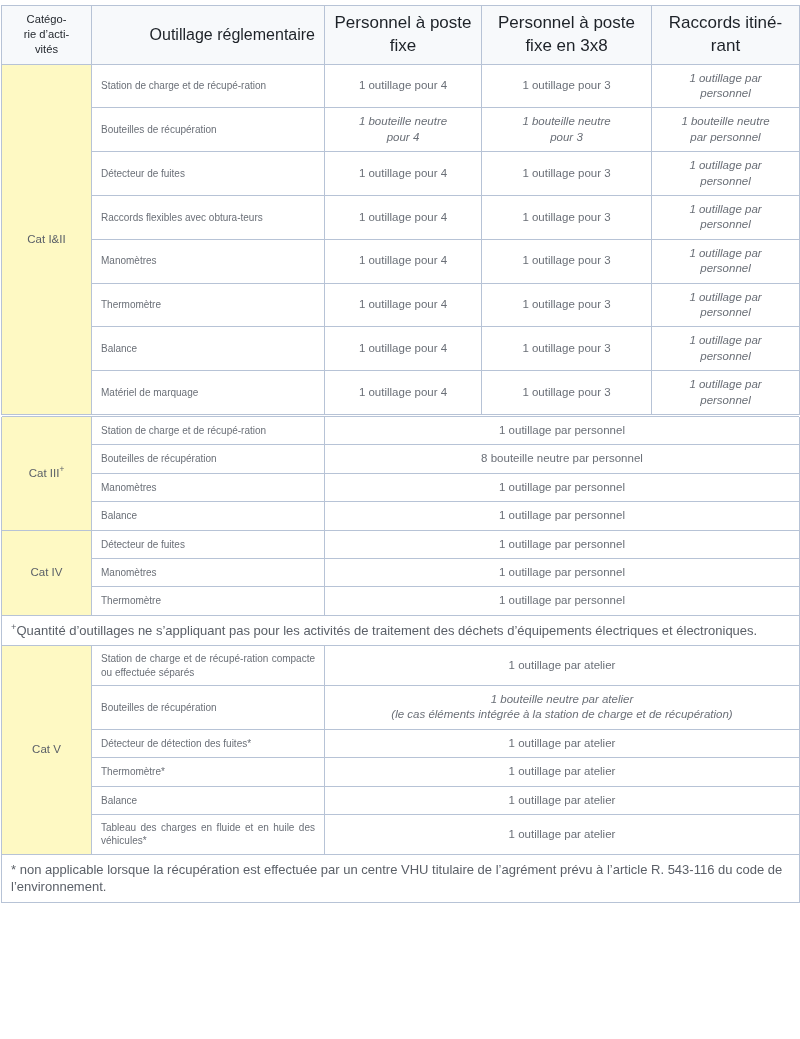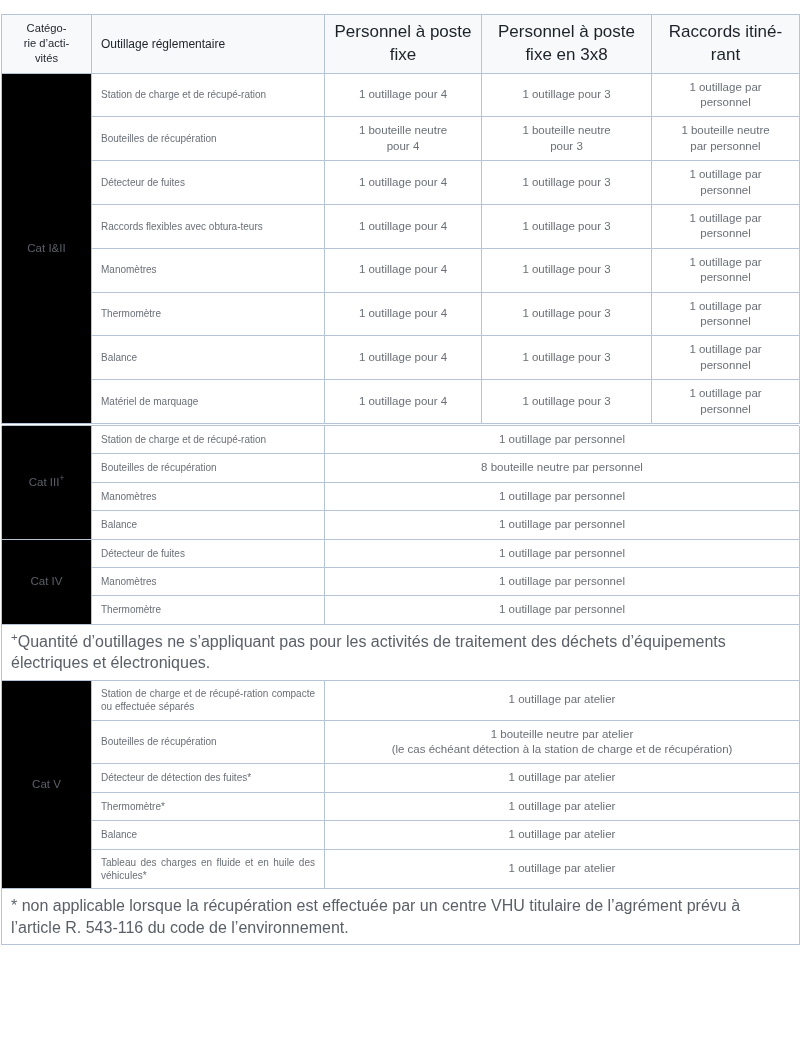--- a/index.html
+++ b/index.html
@@ -19,21 +19,21 @@
   #sheet {
     position: relative;
     width: 800px;
     height: 1039px;
     box-sizing: border-box;
     overflow: hidden;
   }
 
   table.reg-table {
     width: 798px;
-    margin: 14px 0 0 1px;
+    margin: 5px 0 0 1px;
     border-collapse: collapse;
     table-layout: fixed;
     font-size: 11.3px;
   }
 
   table.reg-table td,
   table.reg-table th {
     border: 1px solid #b7c3d6;
     box-sizing: border-box;
     padding: 6px 9px;
@@ -52,31 +52,31 @@
     line-height: 1.3;
     padding-top: 8px;
     padding-bottom: 8px;
   }
   th.h-cat {
     width: 90px;
     font-size: 11.2px;
   }
   th.h-outillage {
     width: 233px;
-    text-align: left;
-    font-size: 12px;
+    text-align: right;
+    font-size: 16px;
     padding-left: 11px;
   }
   th.h-p1 { width: 157px; }
   th.h-p2 { width: 170px; }
   th.h-p3 { width: 148px; }
 
   
   td.cat {
-    background: #000000;
+    background: #fef9c3;
     text-align: center;
     color: #5b6068;
     font-size: 11.5px;
     vertical-align: middle;
     padding-left: 2px;
     padding-right: 2px;
   }
   td.cat sup {
     font-size: 0.72em;
     vertical-align: super;
@@ -91,27 +91,27 @@
     padding-left: 11px;
     padding-right: 11px;
     font-size: 10px;
   }
 
   td.val {
     text-align: center;
     color: #6a6f77;
     font-size: 11.5px;
   }
-  td.val .sub-line { display: block; }
+  td.val .sub-line { display: block; font-style: italic; }
 
   
   td.note {
     text-align: left;
     color: #5b6068;
-    font-size: 16px;
+    font-size: 13px;
     padding: 7px 10px 8px 10px;
     line-height: 1.42;
     background: #ffffff;
   }
   td.note sup {
     font-size: 0.72em;
     vertical-align: super;
     line-height: 0;
   }
 
@@ -294,21 +294,21 @@
     <tbody>
       <tr>
         <td class="cat" rowspan="6">Cat V</td>
         <td class="tool">Station de charge et de récupé-ration compacte ou effectuée séparés</td>
         <td class="val" colspan="3">1 outillage par atelier</td>
       </tr>
       <tr>
         <td class="tool">Bouteilles de récupération</td>
         <td class="val" colspan="3">
           <span class="sub-line">1 bouteille neutre par atelier</span>
-          <span class="sub-line">(le cas échéant détection à la station de charge et de récupération)</span>
+          <span class="sub-line">(le cas éléments intégrée à la station de charge et de récupération)</span>
         </td>
       </tr>
       <tr>
         <td class="tool">Détecteur de détection des fuites*</td>
         <td class="val" colspan="3">1 outillage par atelier</td>
       </tr>
       <tr>
         <td class="tool">Thermomètre*</td>
         <td class="val" colspan="3">1 outillage par atelier</td>
       </tr>

